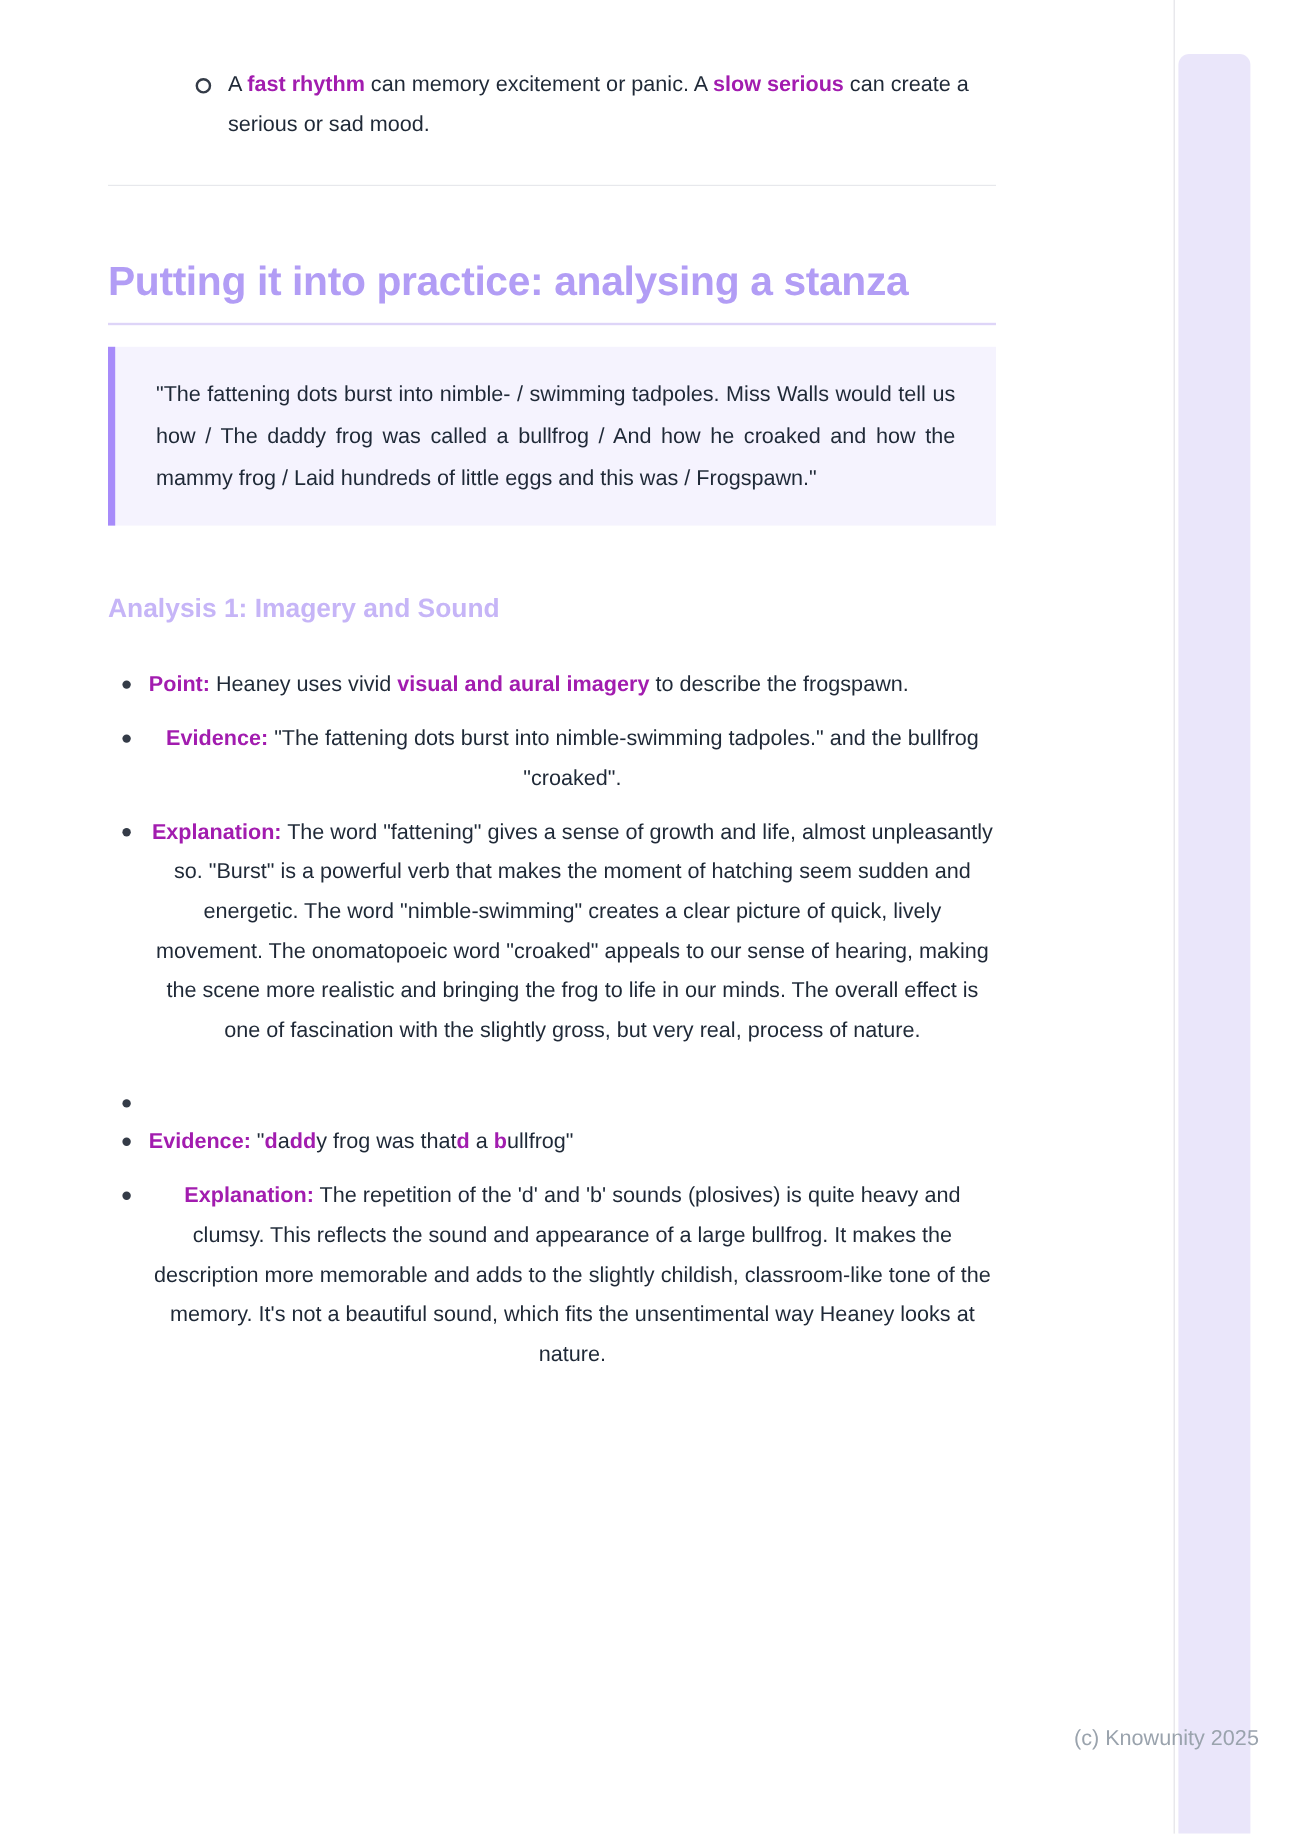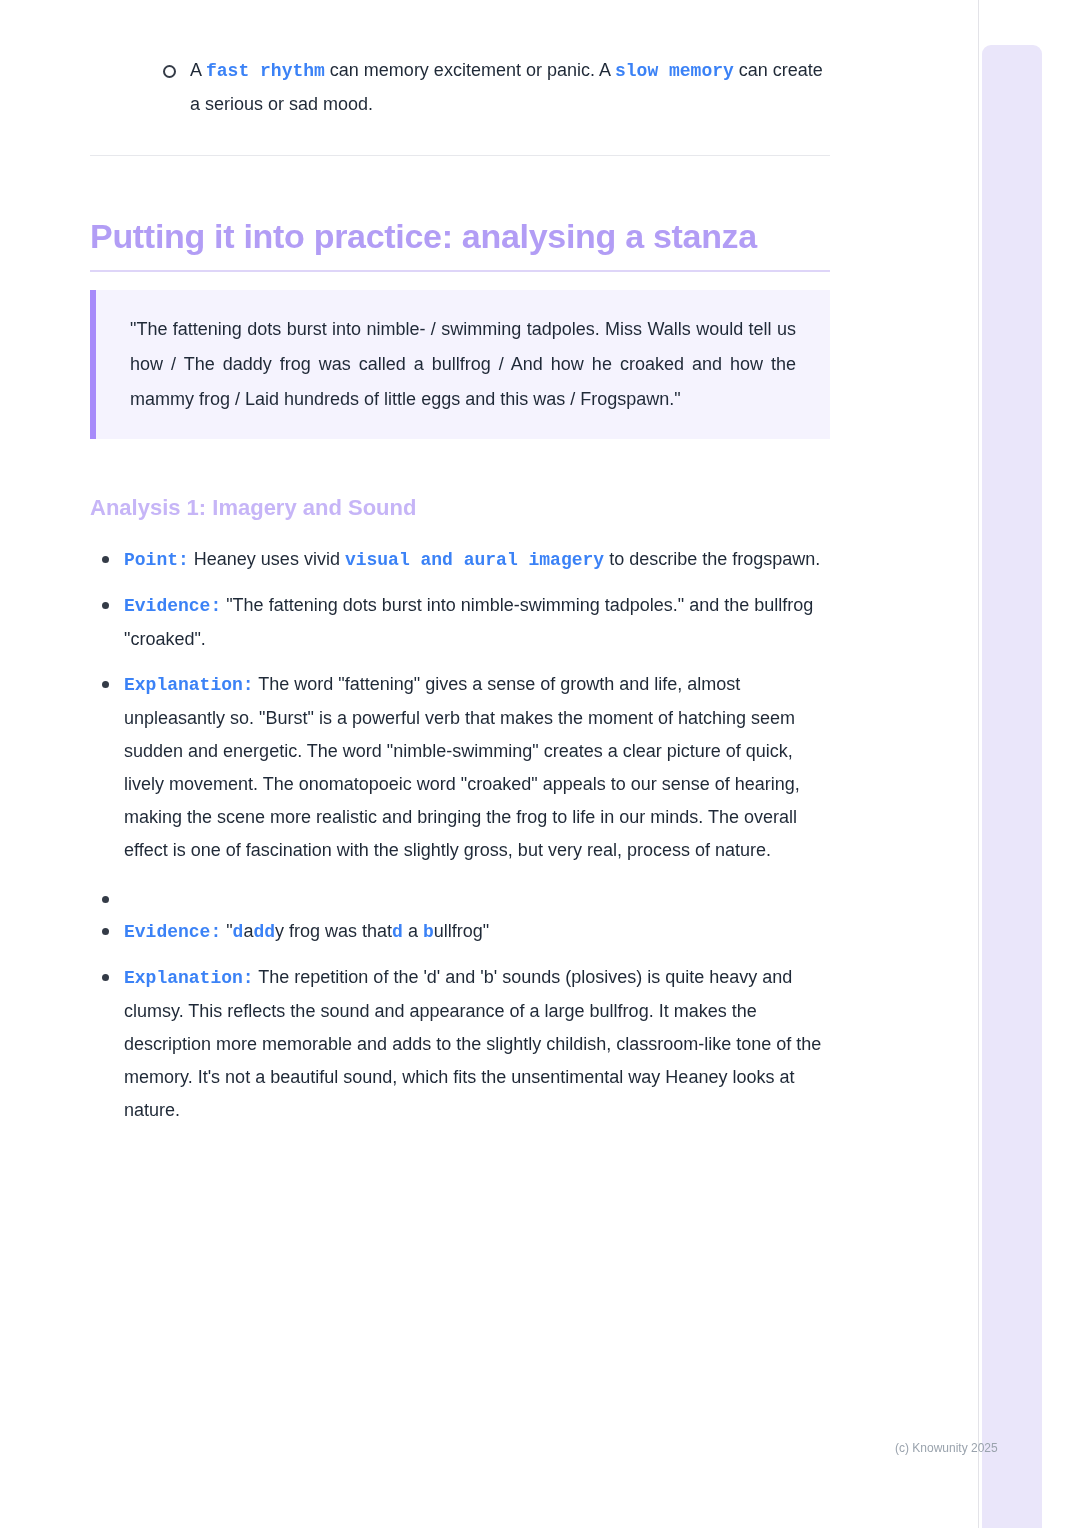--- a/index.html
+++ b/index.html
@@ -50,55 +50,55 @@
     line-height: 35px;
     text-align: justify;
   }
 
   h2.subheading {
     margin: 50px 0 0;
     font-size: 22px; line-height: 38px; font-weight: 700;
     color: var(--subheading-purple, #c6b5f7);
   }
 
-  ul.peel { list-style: none; margin: 16px 0 0; padding: 0 0 0 12px; }
+  ul.peel { list-style: none; margin: 28px 0 0; padding: 0 0 0 12px; text-align: center; }
   ul.peel li { display: flex; align-items: flex-start; margin-bottom: 12px; }
   .dot {
     flex: none; width: 7px; height: 7px; border-radius: 50%;
     background: #343b47; margin: 13px 15px 0 0;
   }
-  strong { font-weight: 700; color: #3b82f6; font-family: Liberation Mono, monospace; }
+  strong { font-weight: 700; color: #a21caf; }
 
   
   .rail-line {
     position: absolute; left: 978px; top: 0; height: 1528px; width: 1px;
     background: #e3e3e8;
   }
   .rail {
     position: absolute; left: 982px; top: 45px; width: 60px; height: 1483px;
     background: var(--rail-purple, #eae6fa);
     border-radius: 9px 9px 0 0;
   }
 
   .footer {
     position: absolute; left: 895px; top: 1440px;
-    font-size: 12px; line-height: 16px;
+    font-size: 18px; line-height: 16px;
     color: var(--footer-gray, #9aa3ad);
     z-index: 2;
   }
 </style>
 </head>
 <body>
 
 <div class="content">
 
   <ul class="sub-list">
     <li class="sub-li">
       <span class="ring"></span>
-      <p class="li-text"><span>A </span><strong>fast rhythm</strong><span> can memory excitement or panic. A </span><strong>slow memory</strong><span> can create a serious or sad mood.</span></p>
+      <p class="li-text"><span>A </span><strong>fast rhythm</strong><span> can memory excitement or panic. A </span><strong>slow serious</strong><span> can create a serious or sad mood.</span></p>
     </li>
   </ul>
 
   <hr class="divider">
 
   <h1 class="title">Putting it into practice: analysing a stanza</h1>
 
 
   <blockquote class="quote">"The fattening dots burst into nimble- / swimming tadpoles. Miss Walls would tell us how / The daddy frog was called a bullfrog / And how he croaked and how the mammy frog / Laid hundreds of little eggs and this was / Frogspawn."</blockquote>
 

